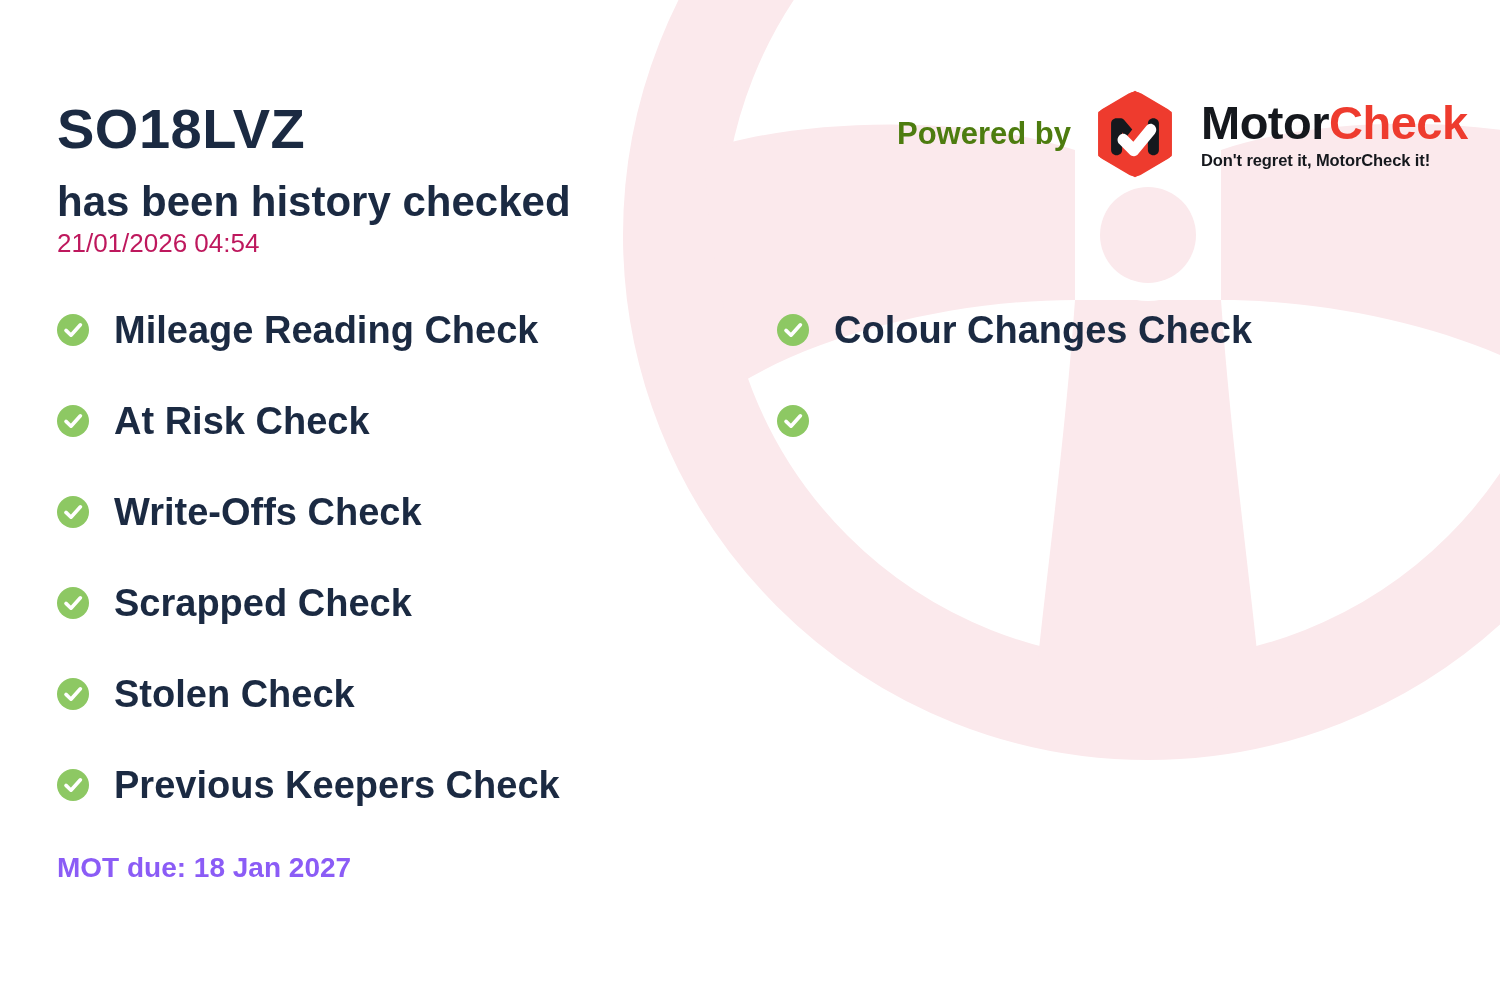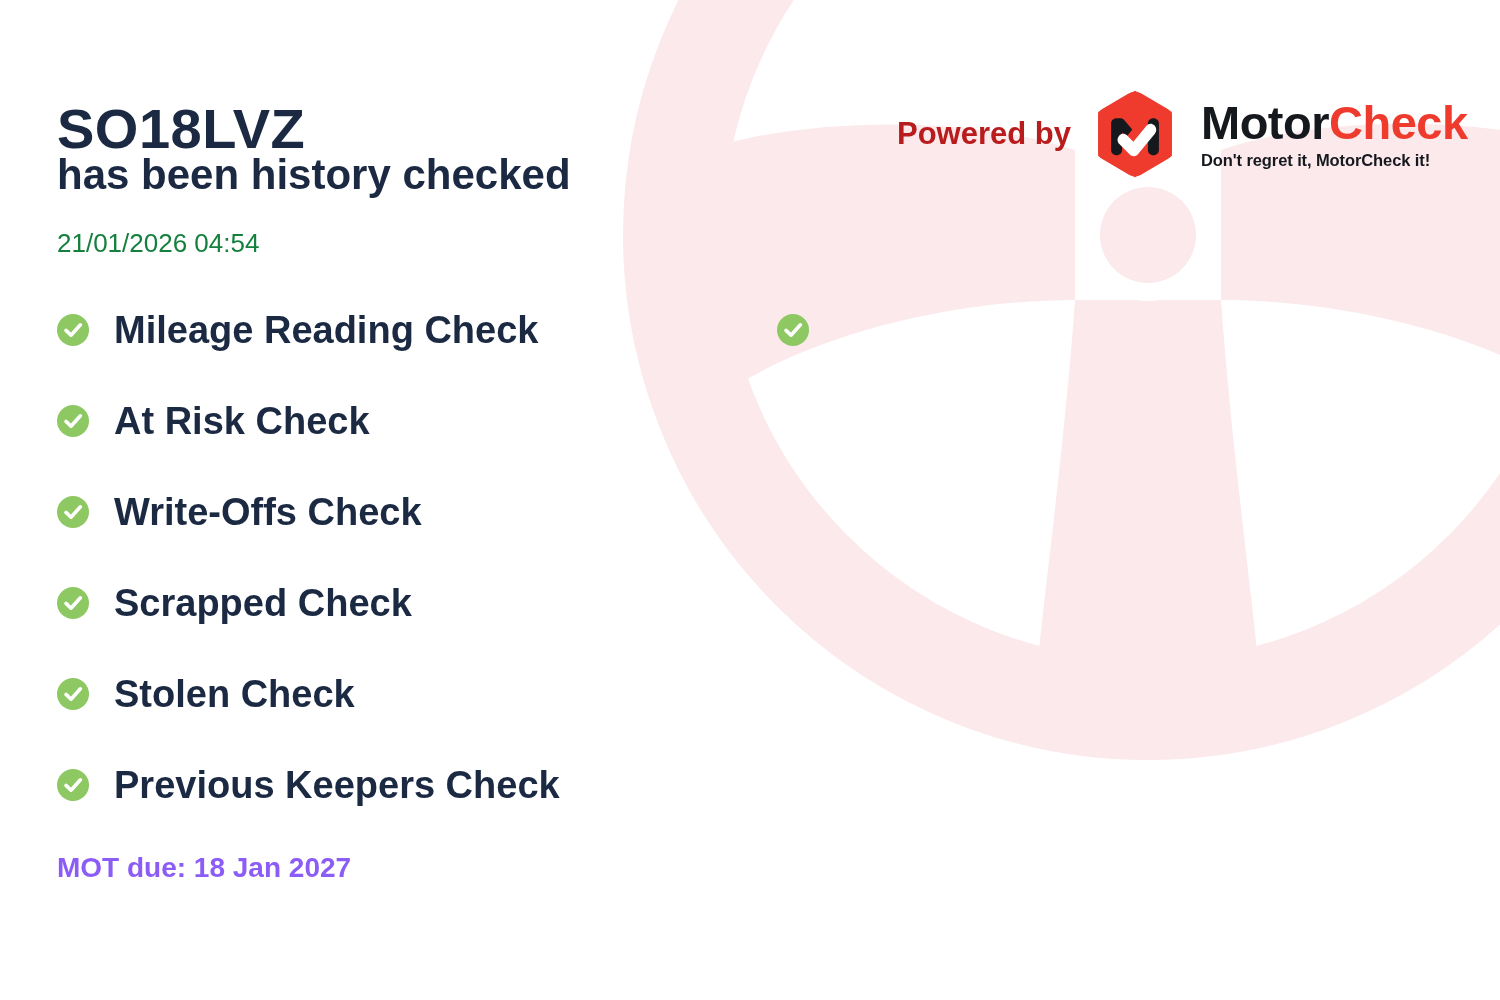--- a/index.html
+++ b/index.html
@@ -37,53 +37,53 @@
     font-weight: 700;
     letter-spacing: 0.5px;
     color: #1b2a42;
     line-height: 1.05;
     z-index: 3;
     white-space: nowrap;
   }
   .reg-sub {
     position: absolute;
     left: 57px;
-    top: 152px;
+    top: 179px;
     font-size: 42px;
     font-weight: 700;
     color: #1b2a42;
     line-height: 1.1;
     z-index: 3;
     white-space: nowrap;
   }
   .reg-time {
     position: absolute;
     left: 57px;
     top: 228px;
     font-size: 26px;
     font-weight: 400;
-    color: #15803d;
+    color: #be185d;
     z-index: 3;
     white-space: nowrap;
   }
 
   
   .powered-wrap {
     position: absolute;
     left: 897px;
     top: 88px;
     display: flex;
     align-items: center;
     gap: 18px;
     z-index: 4;
   }
   .powered-by {
     font-size: 31px;
     font-weight: 700;
-    color: #b91c1c;
+    color: #4d7c0f;
     white-space: nowrap;
   }
   .logo-mark {
     width: 92px;
     height: 92px;
     flex: 0 0 auto;
   }
   .logo-text {
     display: flex;
     flex-direction: column;
@@ -246,20 +246,27 @@
         <span class="check-label">Previous Keepers Check</span>
       </div>
     </div>
 
     <div class="check-col col-right">
       <div class="check-row">
         <svg class="check-icon" viewBox="0 0 32 32" aria-hidden="true">
             <circle cx="16" cy="16" r="16" fill="#8dc863"></circle>
             <path d="M9 16.4 L14 21.2 L23.4 10.8" fill="none" stroke="#ffffff" stroke-width="3.6" stroke-linecap="round" stroke-linejoin="round"></path>
           </svg>
+        <span class="check-label">Colour Changes Check</span>
+      </div>
+      <div class="check-row">
+        <svg class="check-icon" viewBox="0 0 32 32" aria-hidden="true">
+            <circle cx="16" cy="16" r="16" fill="#8dc863"></circle>
+            <path d="M9 16.4 L14 21.2 L23.4 10.8" fill="none" stroke="#ffffff" stroke-width="3.6" stroke-linecap="round" stroke-linejoin="round"></path>
+          </svg>
       </div>
     </div>
 
   </div>
 
   <div class="mot-due">MOT due: 18 Jan 2027</div>
 
 </div>
 
 </body></html>

